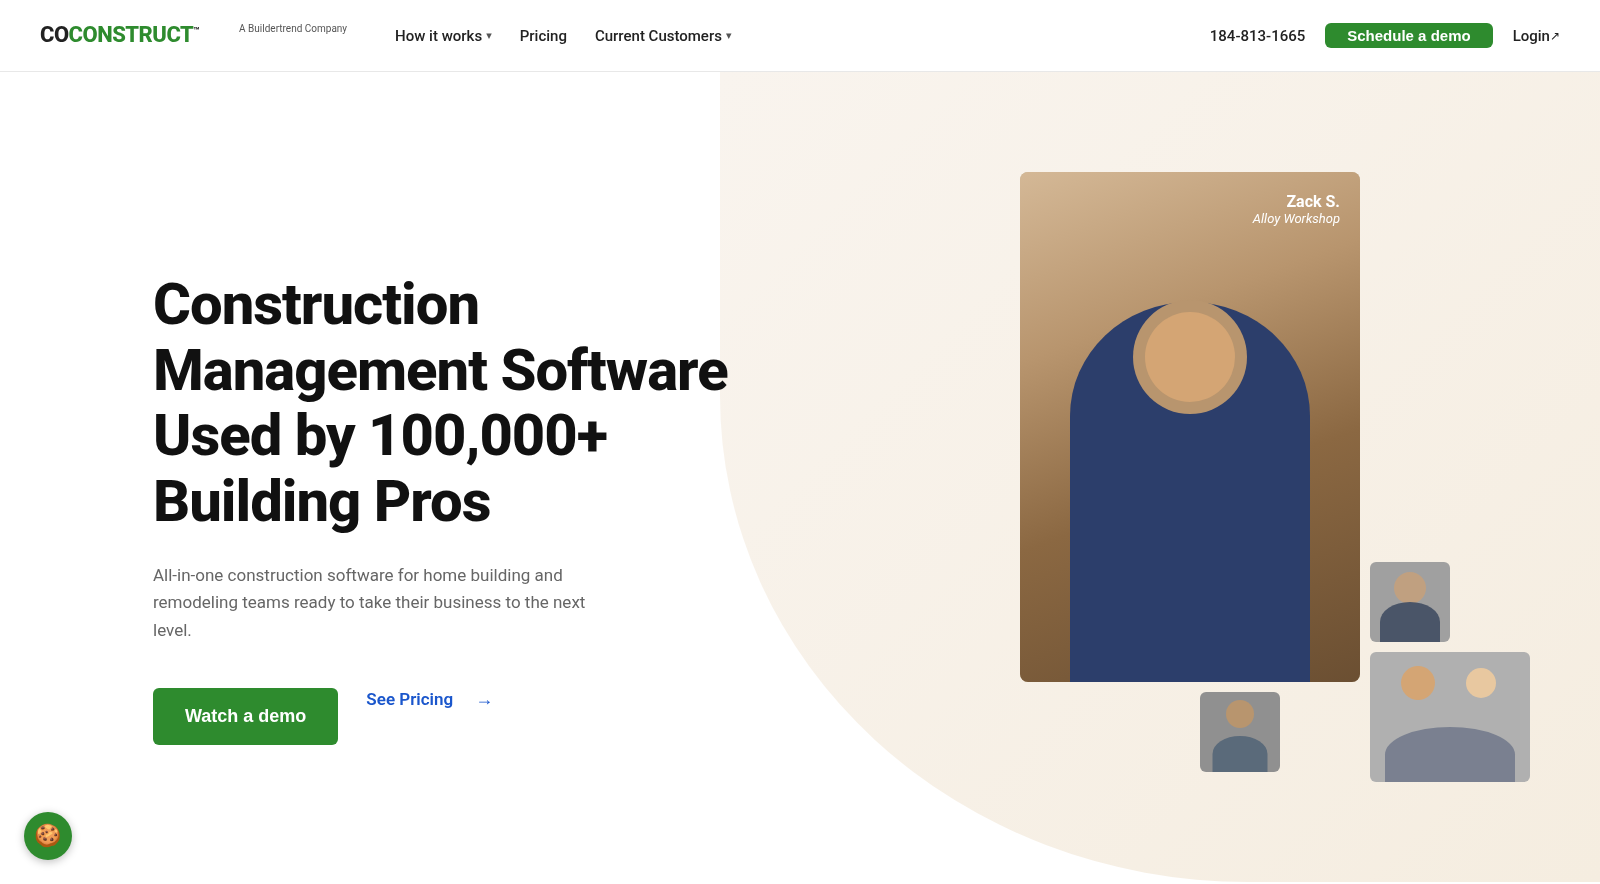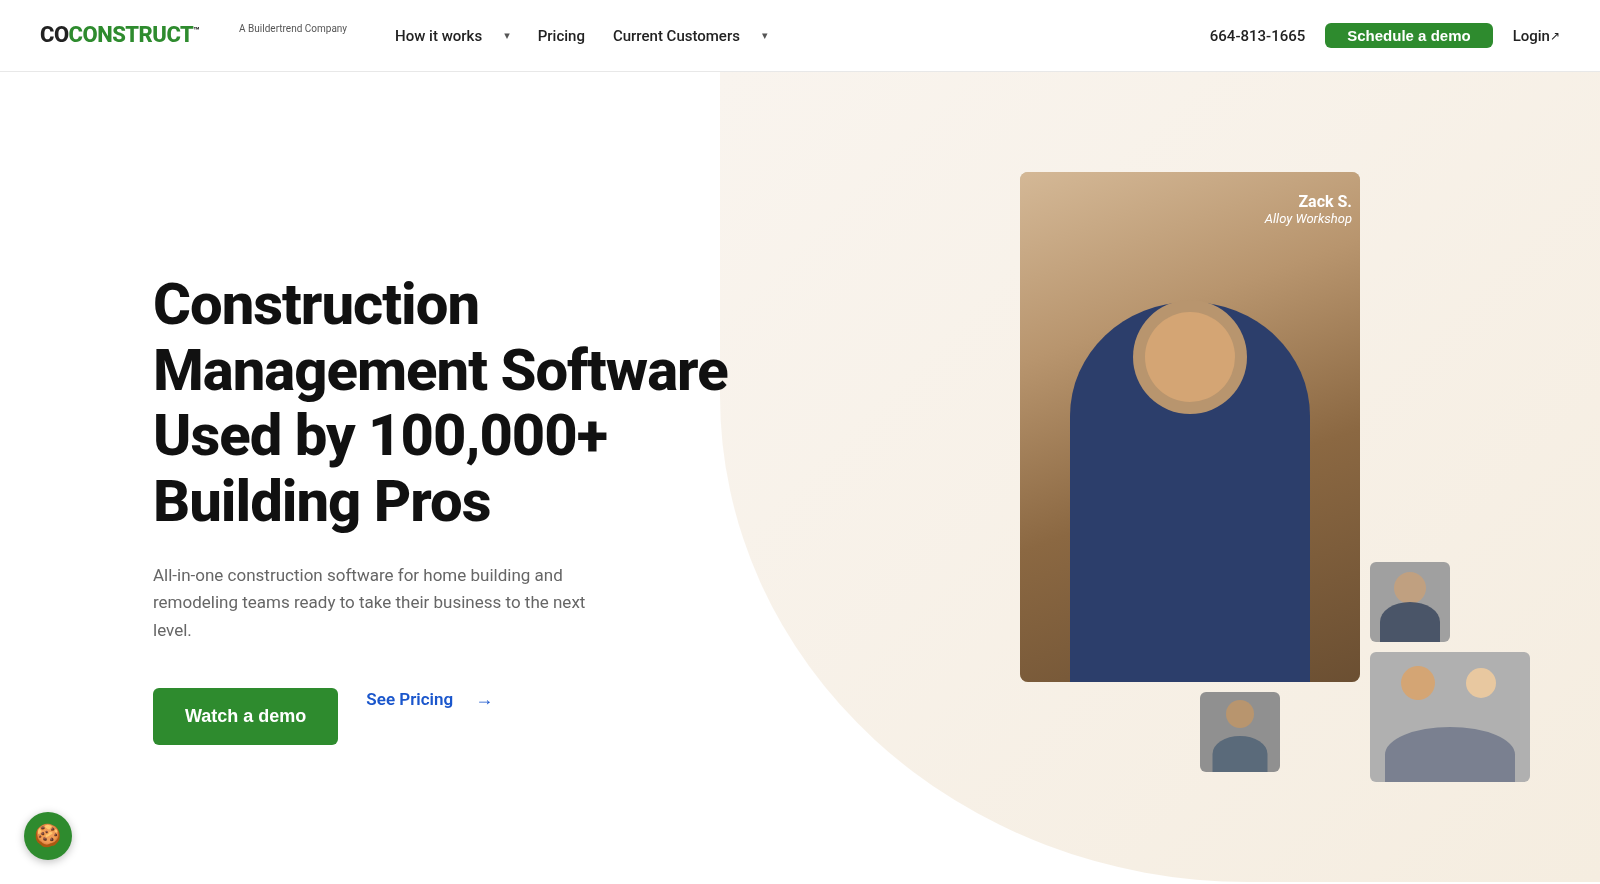--- a/index.html
+++ b/index.html
@@ -19,21 +19,21 @@
     }
     .navbar-left { display: flex; align-items: center; gap: 36px; }
     .logo-wrap { display: flex; flex-direction: row; gap: 40px; }
     .logo-text { font-size: 22px; font-weight: 800; letter-spacing: -0.5px; line-height: 1.1; }
     .logo-co { color: #222; }
     .logo-construct { color: #2e8b2e; }
     .logo-tm { font-size: 10px; color: #222; vertical-align: super; }
     .logo-sub { font-size: 10px; color: #555; font-weight: 400; letter-spacing: 0; }
     .nav-links { display: flex; align-items: center; gap: 4px; }
     .nav-item {
-      display: flex; align-items: center; gap: 22px;
+      display: flex; align-items: center; gap: 4px;
       font-size: 15px; font-weight: 500; color: #222;
       padding: 8px 12px; cursor: pointer; text-decoration: none;
       border-radius: 4px;
     }
     .nav-chevron { font-size: 11px; color: #555; }
     .navbar-right { display: flex; align-items: center; gap: 20px; }
     .phone-number { font-size: 15px; font-weight: 500; color: #222; text-decoration: none; }
     .schedule-btn {
       background: #2e8b2e;
       color: #fff;
@@ -120,21 +120,21 @@
     }
     .main-photo-inner {
       width: 100%;
       height: 100%;
       background: linear-gradient(160deg, #d4b896 0%, #b8956e 30%, #8b6842 60%, #6b4f32 100%);
       position: relative;
     }
     .photo-caption {
       position: absolute;
       top: 20px;
-      right: 8px;
+      right: 20px;
       color: #fff;
       text-align: right;
     }
     .photo-caption-name {
       font-size: 16px;
       font-weight: 700;
       display: block;
     }
     .photo-caption-company {
       font-size: 13px;
@@ -306,21 +306,21 @@
       <a class="nav-item">
         <span>Pricing</span>
       </a>
       <a class="nav-item">
         <span>Current Customers</span>
         <span class="nav-chevron">▾</span>
       </a>
     </div>
   </div>
   <div class="navbar-right">
-    <a class="phone-number">664-813-1665</a>
+    <a class="phone-number">184-813-1665</a>
     <button class="schedule-btn">Schedule a demo</button>
     <a class="login-link">
       <span>Login</span>
       <span class="login-ext-icon">↗</span>
     </a>
   </div>
 </nav>
 
 <section class="hero">
   <div class="hero-bg"></div>

